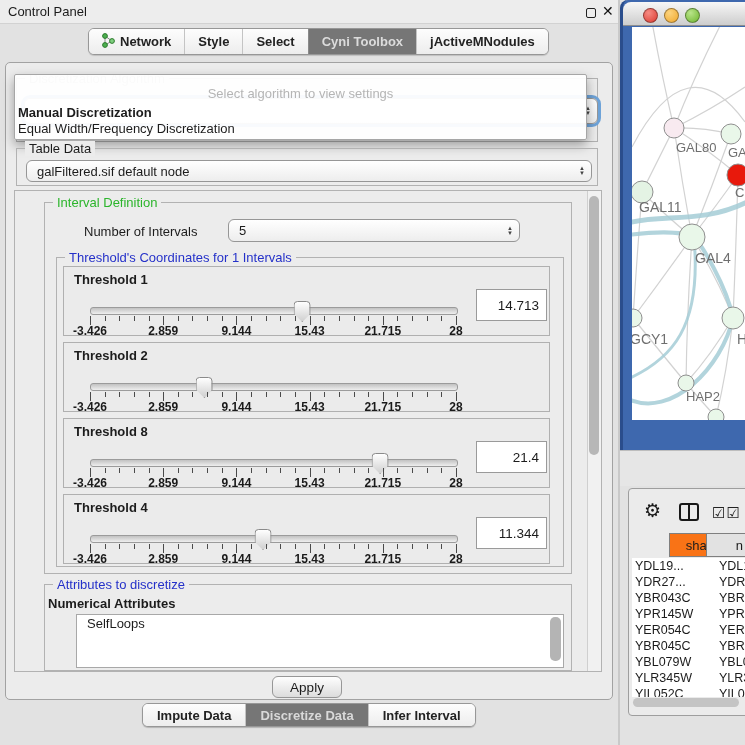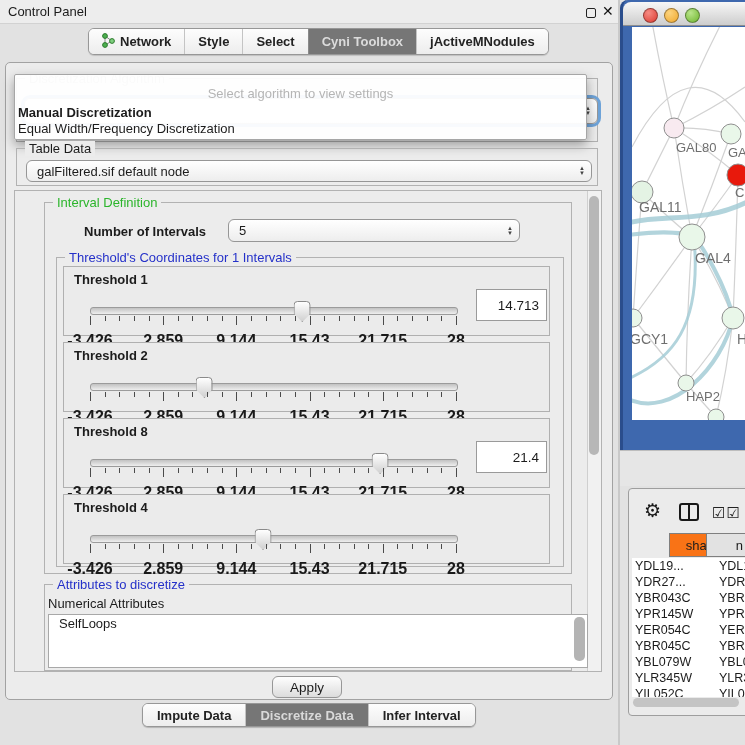--- a/index.html
+++ b/index.html
@@ -44,26 +44,26 @@
   .thr-panel{left:63px;width:487px;height:70px;border:1px solid #b0b0b0;background:#ebebeb}
   .thr-label{position:absolute;left:10px;top:5px;font-weight:bold}
   .trackzone{position:absolute;left:26px;top:40px;width:366px;height:6px;border:1px solid #9b9b9b;border-radius:3px;background:linear-gradient(#c2c2c2,#efefef)}
   .handle{position:absolute;top:-7px;width:15px;height:19px;transform:translateX(-50%);
           background:linear-gradient(#ffffff,#d0d0d0);border:1px solid #8a8a8a;
           clip-path:polygon(8% 0,92% 0,100% 10%,100% 60%,50% 100%,0 60%,0 10%);border-radius:4px}
   .ticks{position:absolute;left:26px;top:49px;width:366px;height:10px}
   .ticks i{position:absolute;top:0;width:1px;height:5px;background:#4a4a4a}
   .ticks i.major{height:9px}
   .scale{position:absolute;left:26px;top:57px;width:366px;height:12px}
-  .scale b{position:absolute;top:8px;transform:translateX(-50%);font-size:16px;color:#1a1a1a;white-space:nowrap}
+  .scale b{position:absolute;top:0;transform:translateX(-50%);font-size:12px;color:#1a1a1a;white-space:nowrap}
   .thr-value{position:absolute;left:412px;top:22px;width:62px;height:30px;background:#fff;border:1px solid #9a9a9a;
              display:flex;align-items:center;justify-content:flex-end;padding-right:7px;font-size:13.5px}
 
   
-  .attr-list{left:48px;top:614px;width:540px;height:54px;background:#fff;border:1px solid #a8a8a8;overflow:hidden}
+  .attr-list{left:76px;top:614px;width:488px;height:54px;background:#fff;border:1px solid #a8a8a8;overflow:hidden}
   .attr-item{position:relative;height:17px;padding-left:10px;line-height:17px;white-space:nowrap}
   .list-sb{position:absolute;right:2px;top:2px;width:11px;height:44px;background:#b4b4b4;border-radius:5px}
 
   .btn{background:linear-gradient(#fefefe,#dcdcdc);border:1px solid #979797;border-radius:6px;
        display:flex;align-items:center;justify-content:center;font-size:13.5px}
 
   .bottombar{left:142px;top:703px;height:24px;display:flex;background:#f6f6f6;border:1px solid #979797;border-radius:6px;overflow:hidden;box-shadow:0 1px 1px rgba(0,0,0,.2)}
   .btab{display:flex;align-items:center;padding:0 14px;font-weight:bold;color:#222;border-left:1px solid #c4c4c4;background:linear-gradient(#fdfdfd,#ededed)}
   .btab:first-child{border-left:none}
   .btab.active{background:#767676;color:#d9d9d9}
@@ -157,21 +157,21 @@
       </span>
   </div>
 
   <div class="abs scrollpane"></div>
   <div class="abs vsb-track"></div>
   <div class="abs vsb-thumb"></div>
 
   <div class="abs group" style="left:44px;top:202px;width:528px;height:372px">
     <span class="group-title gt-green">Interval Definition</span>
   </div>
-  <span class="abs" style="left:84px;top:224px;font-weight:bold">Number of Intervals</span>
+  <span class="abs" style="left:84px;top:224px;font-weight:normal">Number of Intervals</span>
   <div class="abs combo" style="left:228px;top:219px;width:292px;height:23px">
     <span class="val">5</span>
     <span class="stepper">
         <span>▲</span>
         <span>▼</span>
       </span>
   </div>
 
   <div class="abs group" style="left:56px;top:257px;width:508px;height:310px">
     <span class="group-title gt-blue">Threshold's Coordinates for 1 Intervals</span>
@@ -339,26 +339,27 @@
         <i class="major" style="left: 100%;"></i>
       </div>
     <div class="scale">
         <b style="left: 0%;">-3.426</b>
         <b style="left: 20%;">2.859</b>
         <b style="left: 40%;">9.144</b>
         <b style="left: 60%;">15.43</b>
         <b style="left: 80%;">21.715</b>
         <b style="left: 100%;">28</b>
       </div>
+    <div class="thr-value">11.344</div>
   </div>
 
   <div class="abs group" style="left:44px;top:584px;width:528px;height:87px">
     <span class="group-title gt-blue">Attributes to discretize</span>
   </div>
-  <span class="abs" style="left:48px;top:596px;font-weight:normal">Numerical Attributes</span>
+  <span class="abs" style="left:48px;top:596px;font-weight:bold">Numerical Attributes</span>
   <div class="abs attr-list">
     <div class="attr-item">SelfLoops</div>
     <span class="list-sb"></span>
   </div>
 
   <div class="abs btn" style="left:272px;top:676px;width:70px;height:22px">Apply</div>
 
   <div class="abs bottombar">
     <div class="btab">Impute Data</div>
     <div class="btab active">Discretize Data</div>

